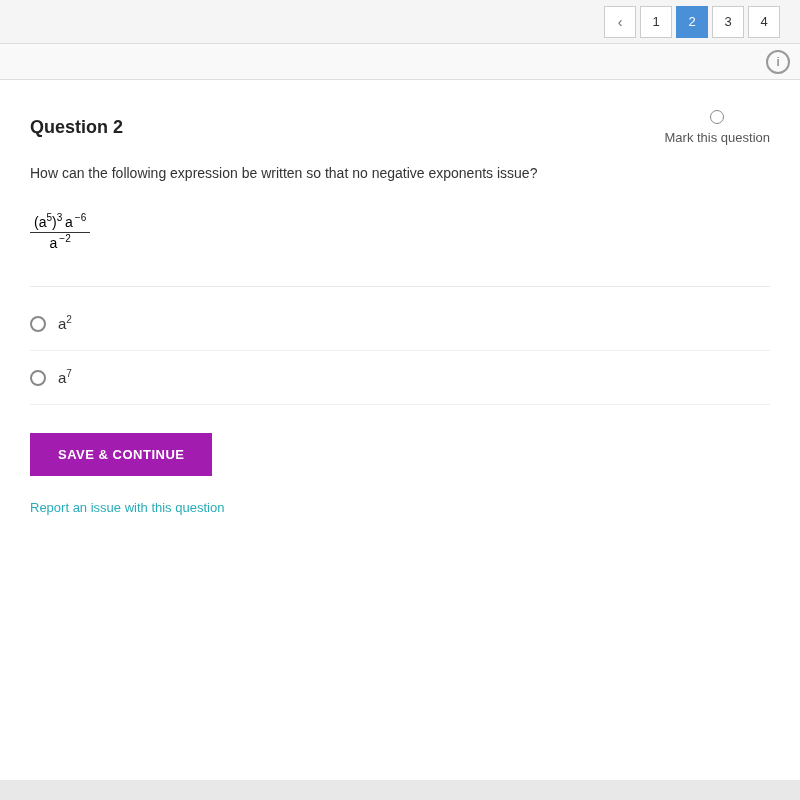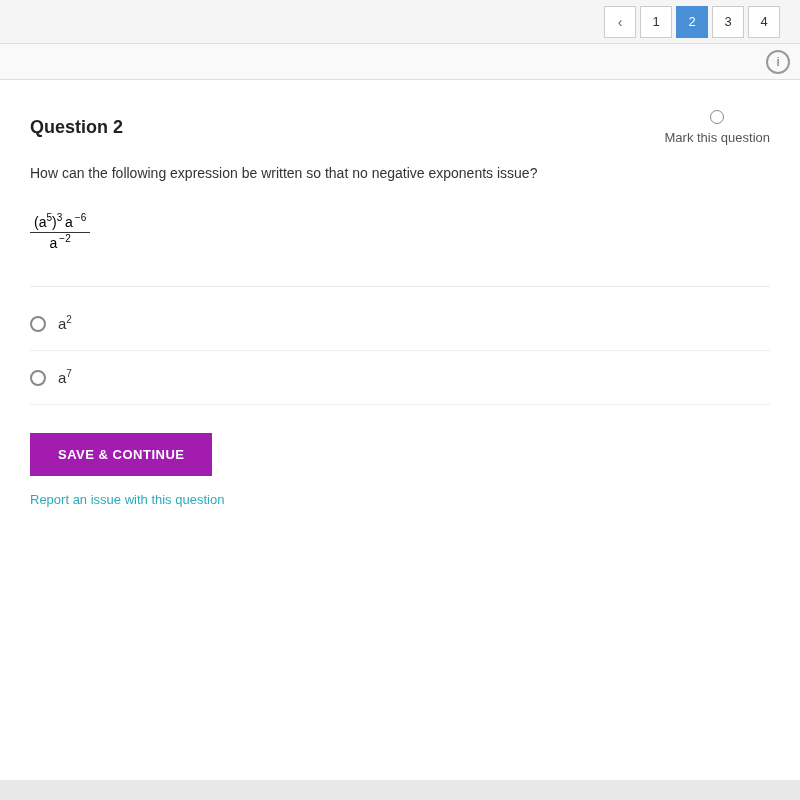--- a/index.html
+++ b/index.html
@@ -200,20 +200,21 @@
       margin-bottom: 16px;
       display: inline-block;
     }
 
     .report-link {
       color: #2aacb8;
       font-size: 13px;
       cursor: pointer;
       text-decoration: none;
       display: block;
+      margin-top: 8px;
     }
   </style>
 </head>
 <body>
 
 <div class="top-bar">
   <button class="nav-btn chevron">‹</button>
   <button class="nav-btn">1</button>
   <button class="nav-btn active">2</button>
   <button class="nav-btn">3</button>

